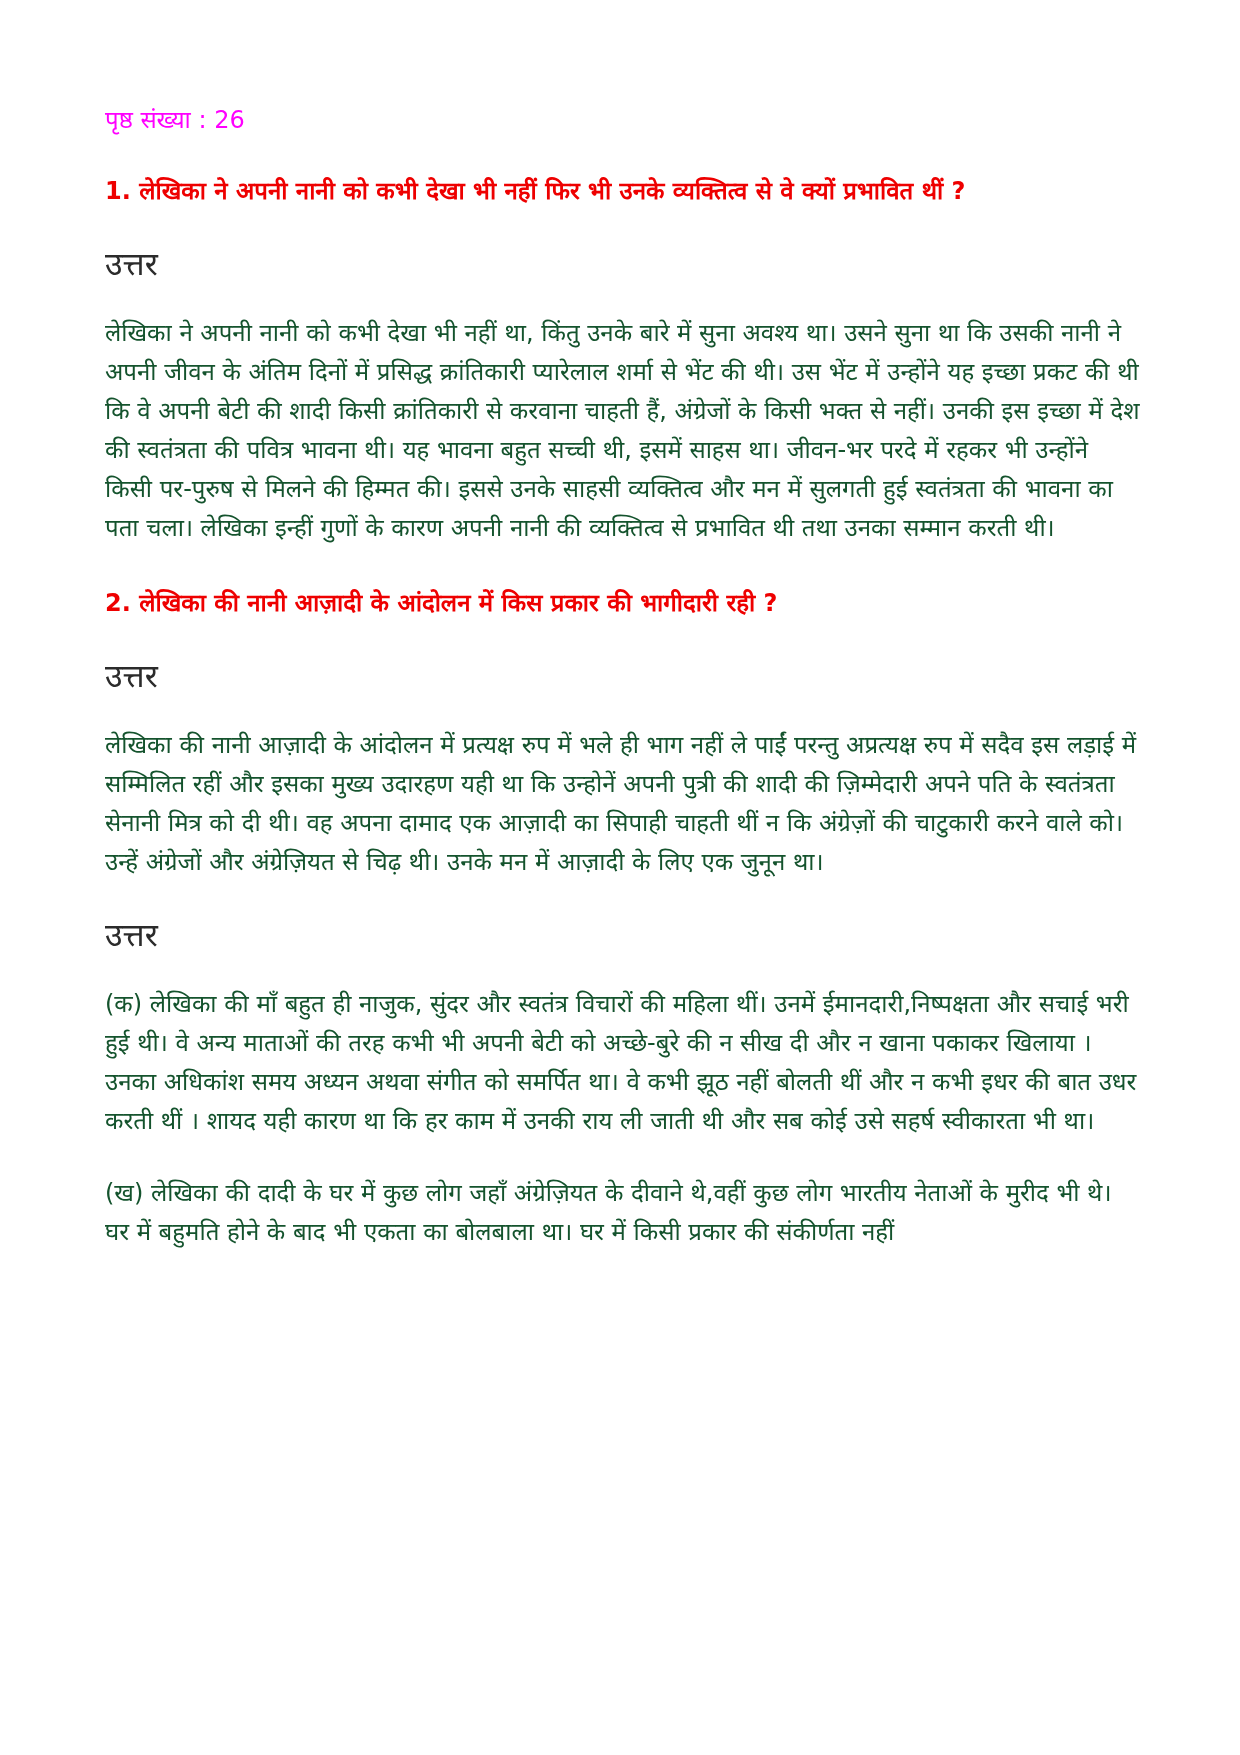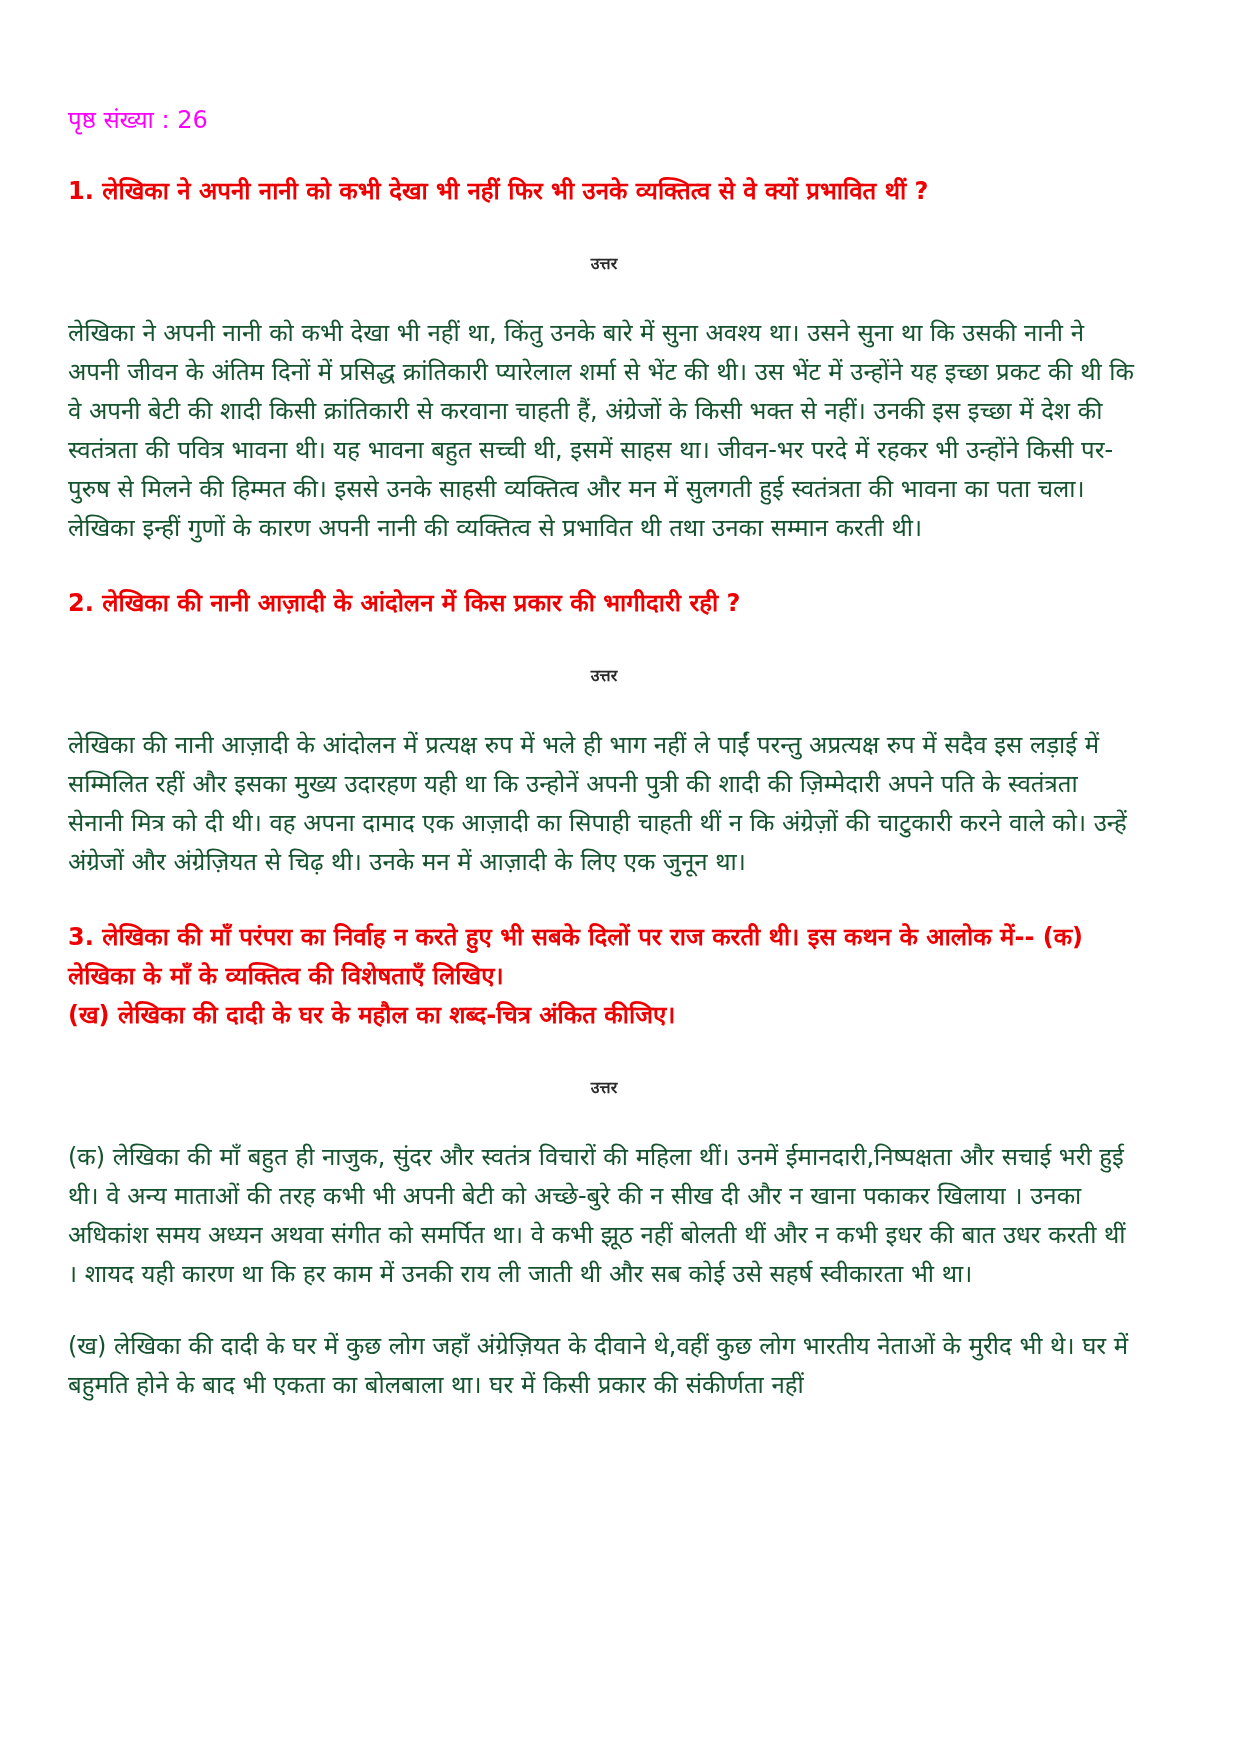--- a/index.html
+++ b/index.html
@@ -10,44 +10,43 @@
   body {
     width: 1240px;
     height: 1755px;
     overflow: hidden;
     font-family: "DejaVu Sans", "Liberation Sans", sans-serif;
   }
   .page {
     box-sizing: border-box;
     width: 1240px;
     height: 1365px;
-    padding: 104px 100px 0 68px;
+    padding: 104px 100px 0 105px;
     background: #ffffff;
   }
   .page-number {
     color: #ff00ff;
     font-size: 24px;
     line-height: 32px;
     margin: 0 0 8px 0;
   }
   .question {
     color: #ee0000;
     font-size: 24px;
     line-height: 39px;
     margin: 36px 0 0 0;
     font-weight: bold;
   }
   .question div { margin: 0; }
   .answer-label {
     color: #2b2b2b;
-    font-weight: bold;
-    font-size: 16px;
+    font-weight: normal;
+    font-size: 32px;
     line-height: 34px;
     margin: 36px 0 0 0;
-    text-align: center;
   }
   .answer {
     color: #14532d;
     font-size: 24px;
     line-height: 39px;
     margin: 33px 0 0 0;
   }
 </style>
 </head>
 <body>
@@ -66,22 +65,18 @@
 
   <section>
     <div class="question">
       <div>2. लेखिका की नानी आज़ादी के आंदोलन में किस प्रकार की भागीदारी रही ?</div>
     </div>
     <div class="answer-label">उत्तर</div>
     <p class="answer">लेखिका की नानी आज़ादी के आंदोलन में प्रत्यक्ष रुप में भले ही भाग नहीं ले पाईं परन्तु अप्रत्यक्ष रुप में सदैव इस लड़ाई में सम्मिलित रहीं और इसका मुख्य उदारहण यही था कि उन्होनें अपनी पुत्री की शादी की ज़िम्मेदारी अपने पति के स्वतंत्रता सेनानी मित्र को दी थी। वह अपना दामाद एक आज़ादी का सिपाही चाहती थीं न कि अंग्रेज़ों की चाटुकारी करने वाले को। उन्हें अंग्रेजों और अंग्रेज़ियत से चिढ़ थी। उनके मन में आज़ादी के लिए एक जुनून था।</p>
   </section>
 
   <section>
-    <div class="question">
-      <div>3. लेखिका की माँ परंपरा का निर्वाह न करते हुए भी सबके दिलों पर राज करती थी। इस कथन के आलोक में-- (क) लेखिका के माँ के व्यक्तित्व की विशेषताएँ लिखिए।</div>
-      <div>(ख) लेखिका की दादी के घर के महौल का शब्द-चित्र अंकित कीजिए।</div>
-    </div>
     <div class="answer-label">उत्तर</div>
     <p class="answer">(क) लेखिका की माँ बहुत ही नाजुक, सुंदर और स्वतंत्र विचारों की महिला थीं। उनमें ईमानदारी,निष्पक्षता और सचाई भरी हुई थी। वे अन्य माताओं की तरह कभी भी अपनी बेटी को अच्छे-बुरे की न सीख दी और न खाना पकाकर खिलाया । उनका अधिकांश समय अध्यन अथवा संगीत को समर्पित था। वे कभी झूठ नहीं बोलती थीं और न कभी इधर की बात उधर करती थीं । शायद यही कारण था कि हर काम में उनकी राय ली जाती थी और सब कोई उसे सहर्ष स्वीकारता भी था।</p>
     <p class="answer">(ख) लेखिका की दादी के घर में कुछ लोग जहाँ अंग्रेज़ियत के दीवाने थे,वहीं कुछ लोग भारतीय नेताओं के मुरीद भी थे। घर में बहुमति होने के बाद भी एकता का बोलबाला था। घर में किसी प्रकार की संकीर्णता नहीं</p>
   </section>
 
 </div>
 
 </body></html>

